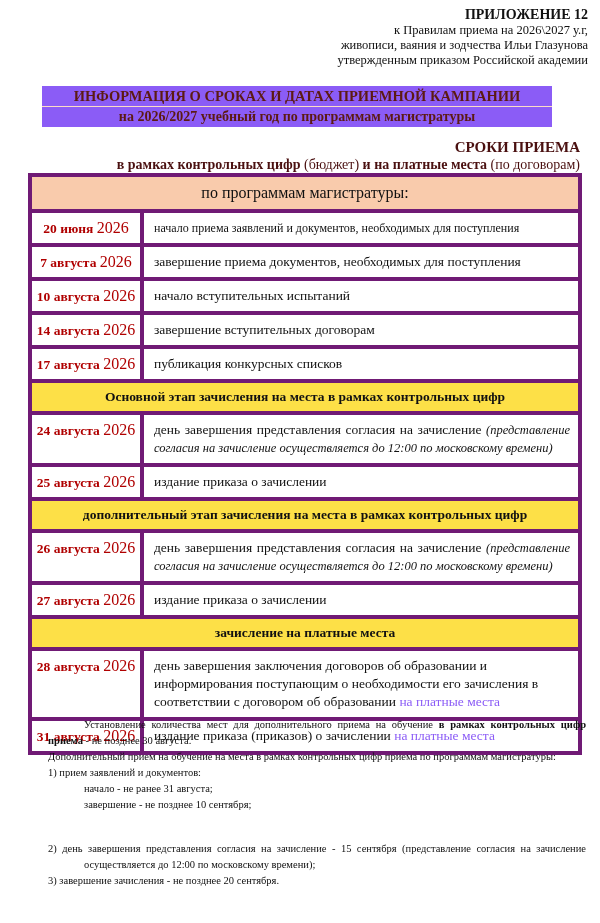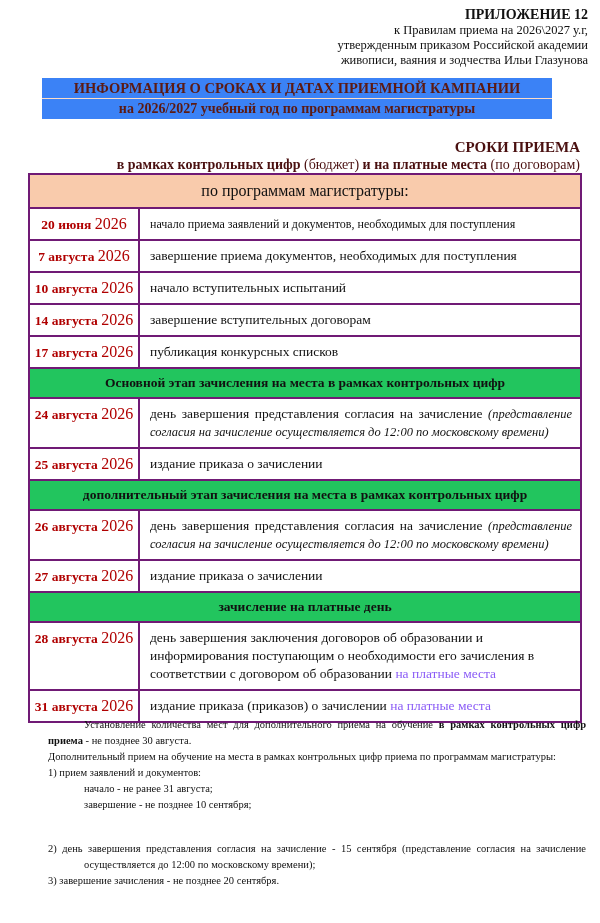--- a/index.html
+++ b/index.html
@@ -6,40 +6,40 @@
     body {
       width: 600px; height: 923px; position: relative; overflow: hidden;
       font-family: "Liberation Serif", "DejaVu Serif", serif; color: #111;
     }
     .appendix {
       position: absolute; right: 12px; top: 6px; text-align: right;
       font-size: 12.5px; line-height: 15px;
     }
     .appendix .num { font-weight: bold; font-size: 14px; line-height: 17px; }
     .banner {
-      position: absolute; left: 42px; top: 78px; width: 510px;
-      background: #3b82f6; text-align: center; color: #5c1a12; font-weight: bold;
+      position: absolute; left: 42px; top: 86px; width: 510px;
+      background: #8b5cf6; text-align: center; color: #5c1a12; font-weight: bold;
     }
     .banner .l1 { font-size: 14.5px; line-height: 19px; padding-top: 1px; border-bottom: 1px solid #fbdcc7; }
     .banner .l2 { font-size: 14px; line-height: 19px; padding-bottom: 1px; }
     .terms { position: absolute; left: 20px; top: 138px; width: 560px; text-align: right; color: #4a1010; }
     .terms .t1 { font-weight: bold; font-size: 15px; line-height: 18px; }
     .terms .t2 { font-size: 14px; line-height: 17px; }
     .terms .t3 { font-size: 14px; line-height: 17px; }
     .terms .t3 b { font-weight: bold; }
     table.sched {
       position: absolute; left: 28px; top: 173px; width: 554px;
       border-collapse: collapse; font-size: 13.5px;
     }
-    table.sched td { border: 2px solid #701a75; }
+    table.sched td { border: 4px solid #701a75; }
     td.head {
       background: #f9cbac; text-align: center; font-size: 16px; height: 32px; padding: 0; color: #111;
     }
     td.section {
-      background: #22c55e; text-align: center; font-weight: bold; font-size: 13.5px; height: 28px; padding: 0;
+      background: #fde047; text-align: center; font-weight: bold; font-size: 13.5px; height: 28px; padding: 0;
     }
     td.date {
       width: 100px; text-align: center; white-space: nowrap; padding: 6px 4px; vertical-align: top;
       color: #b00000; font-size: 13.5px;
     }
     td.date b { font-weight: bold; }
     td.date .yr { font-size: 16px; }
     td.desc { padding: 6px 8px 6px 10px; line-height: 18px; vertical-align: top; color: #111; }
     td.desc.justify { text-align: justify; text-align-last: left; }
     td.desc .note { font-style: italic; font-size: 12.5px; }
@@ -54,22 +54,22 @@
     .notes .sub { padding-left: 36px; }
     .notes .hang { padding-left: 36px; text-indent: -36px; margin-top: 28px; }
     .notes b { font-weight: bold; }
   </style>
 </head>
 <body>
 
 <div class="appendix">
   <div class="num">ПРИЛОЖЕНИЕ 12</div>
   <div>к Правилам приема на 2026\2027 у.г,</div>
+  <div>живописи, ваяния и зодчества Ильи Глазунова</div>
   <div>утвержденным приказом Российской академии</div>
-  <div>живописи, ваяния и зодчества Ильи Глазунова</div>
 </div>
 
 <div class="banner">
   <div class="l1">ИНФОРМАЦИЯ О СРОКАХ И ДАТАХ ПРИЕМНОЙ КАМПАНИИ</div>
   <div class="l2">на 2026/2027 учебный год по программам магистратуры</div>
 </div>
 
 <div class="terms">
   <div class="t1">СРОКИ ПРИЕМА</div>
   <div class="t3"><b>в рамках контрольных цифр</b><span> (бюджет) </span><b>и на платные места</b><span> (по договорам)</span></div>
@@ -122,21 +122,21 @@
   <tr>
     <td class="date"><b>26 августа</b> <span class="yr">2026</span></td>
     <td class="desc justify"><span>день завершения представления согласия на зачисление</span> <span class="note">(представление согласия на зачисление осуществляется до 12:00 по московскому времени)</span></td>
   </tr>
   <tr class="single">
     <td class="date"><b>27 августа</b> <span class="yr">2026</span></td>
     <td class="desc">издание приказа о зачислении</td>
   </tr>
 
   <tr>
-        <td colspan="2" class="section">зачисление на платные день</td>
+        <td colspan="2" class="section">зачисление на платные места</td>
       </tr>
 
   <tr>
     <td class="date"><b>28 августа</b> <span class="yr">2026</span></td>
     <td class="desc"><span>день завершения заключения договоров об образовании и информирования поступающим о необходимости его зачисления в соответствии с договором об образовании </span><span class="red">на платные места</span></td>
   </tr>
   <tr class="single">
     <td class="date"><b>31 августа</b> <span class="yr">2026</span></td>
     <td class="desc"><span>издание приказа (приказов) о зачислении </span><span class="red">на платные места</span></td>
   </tr>

